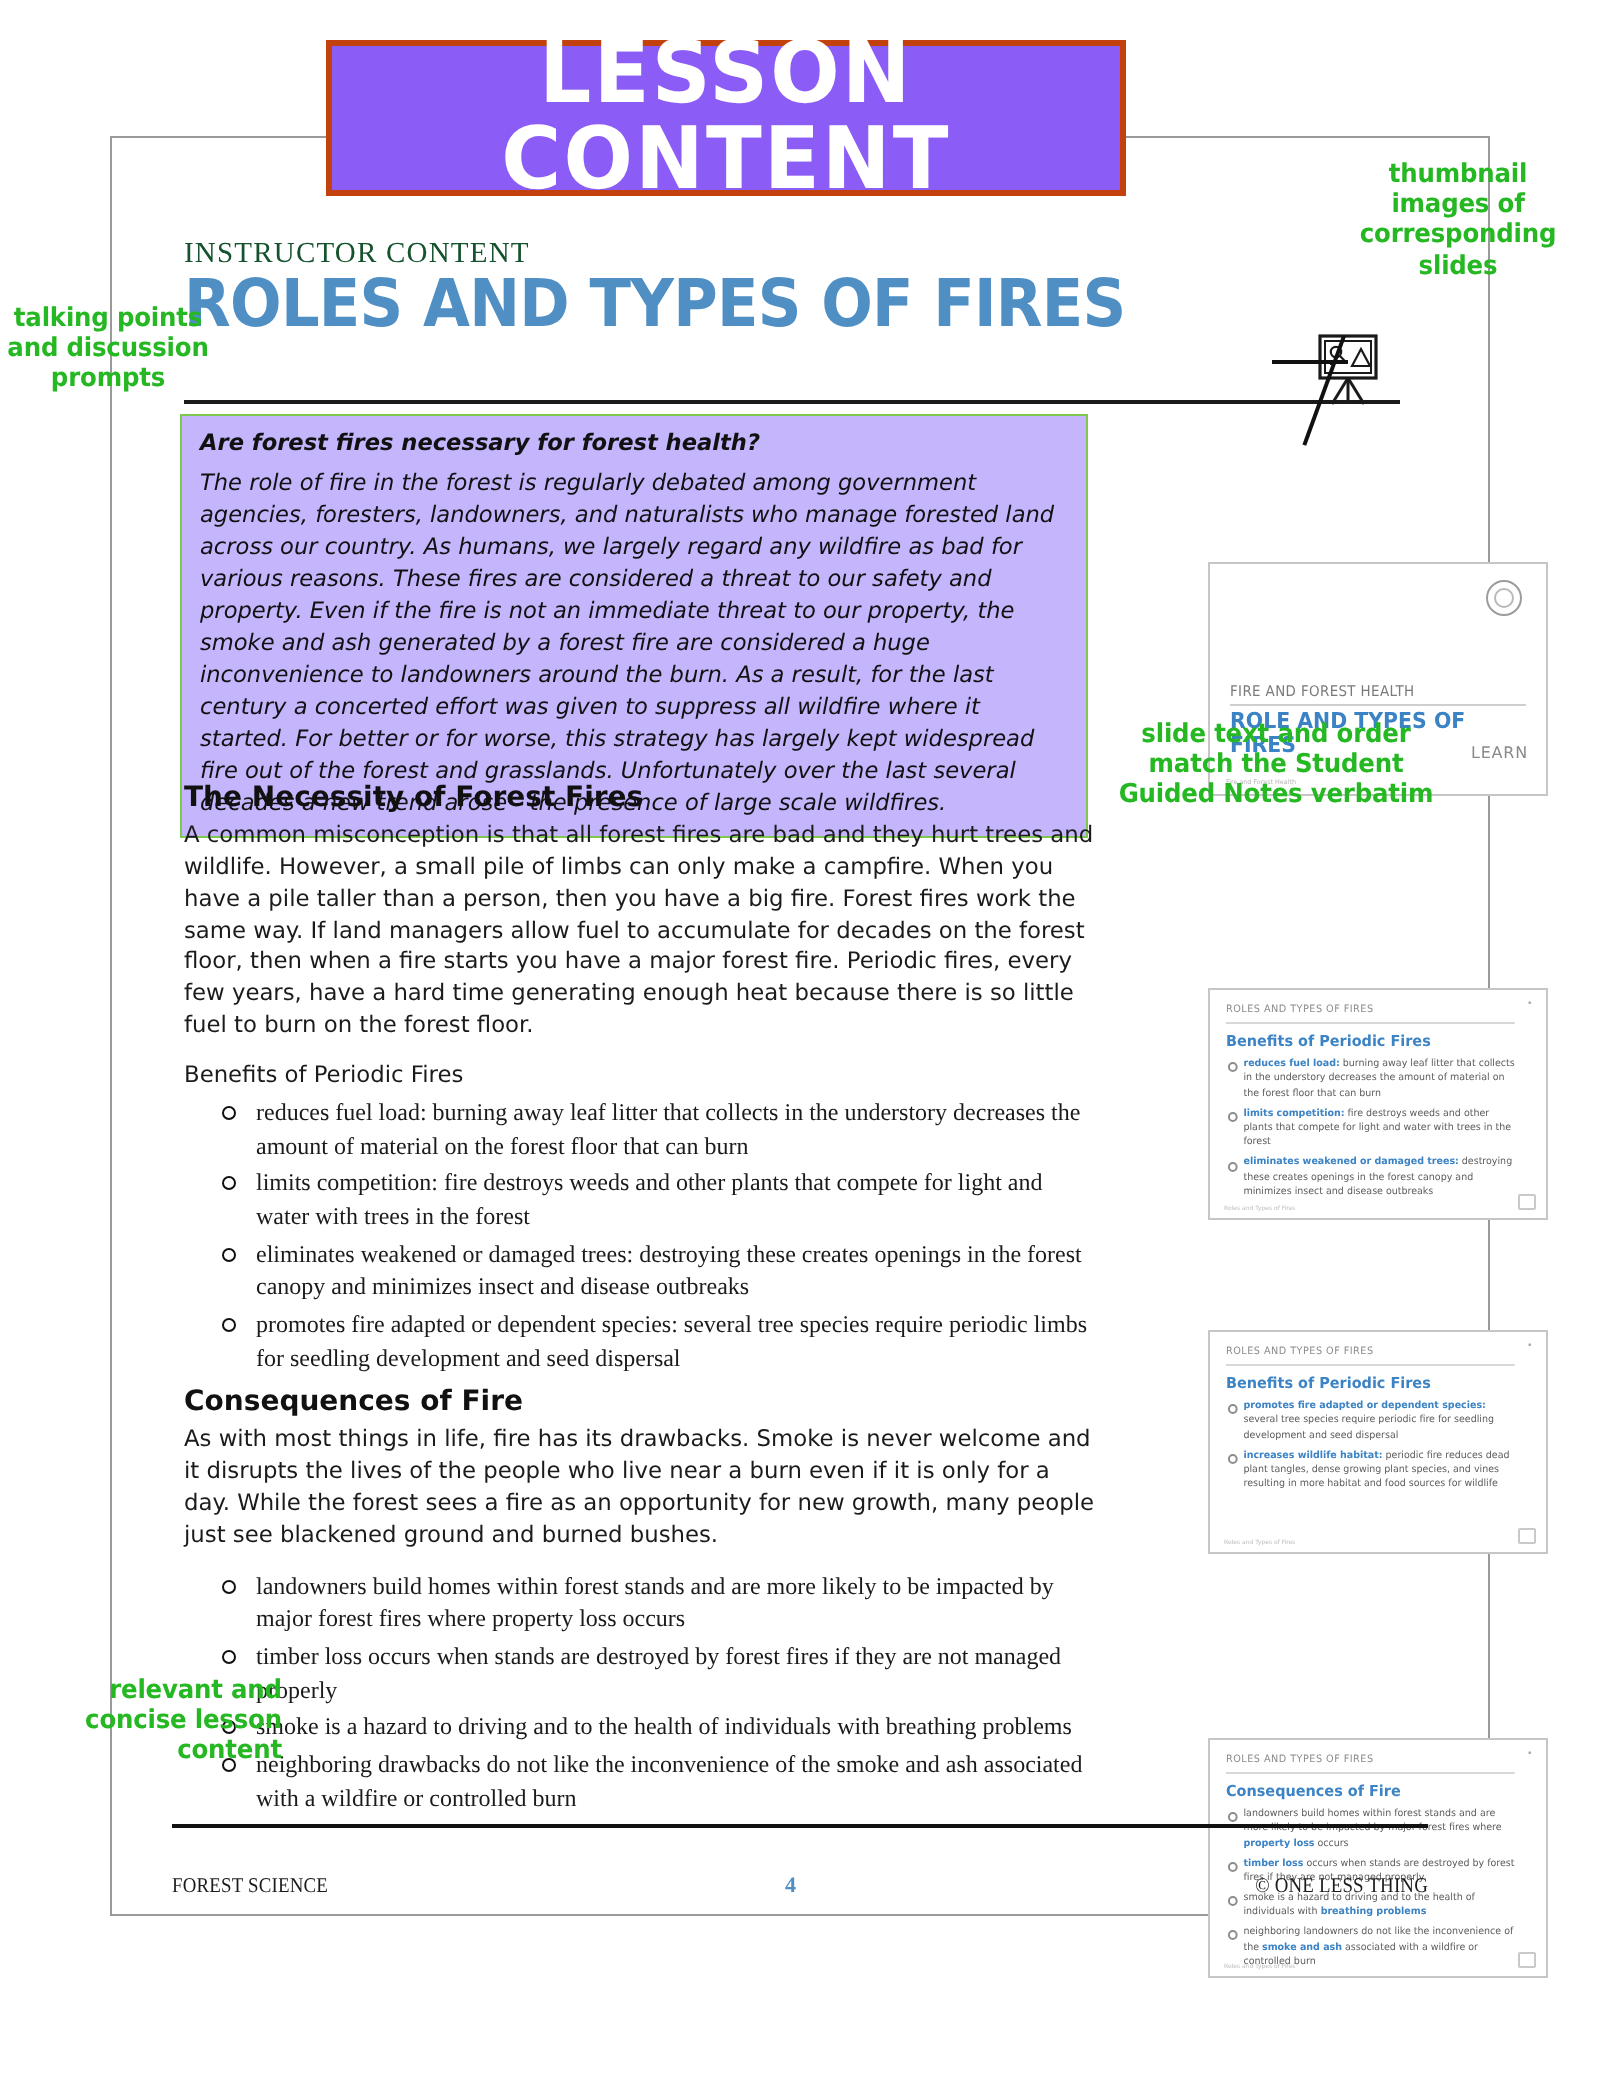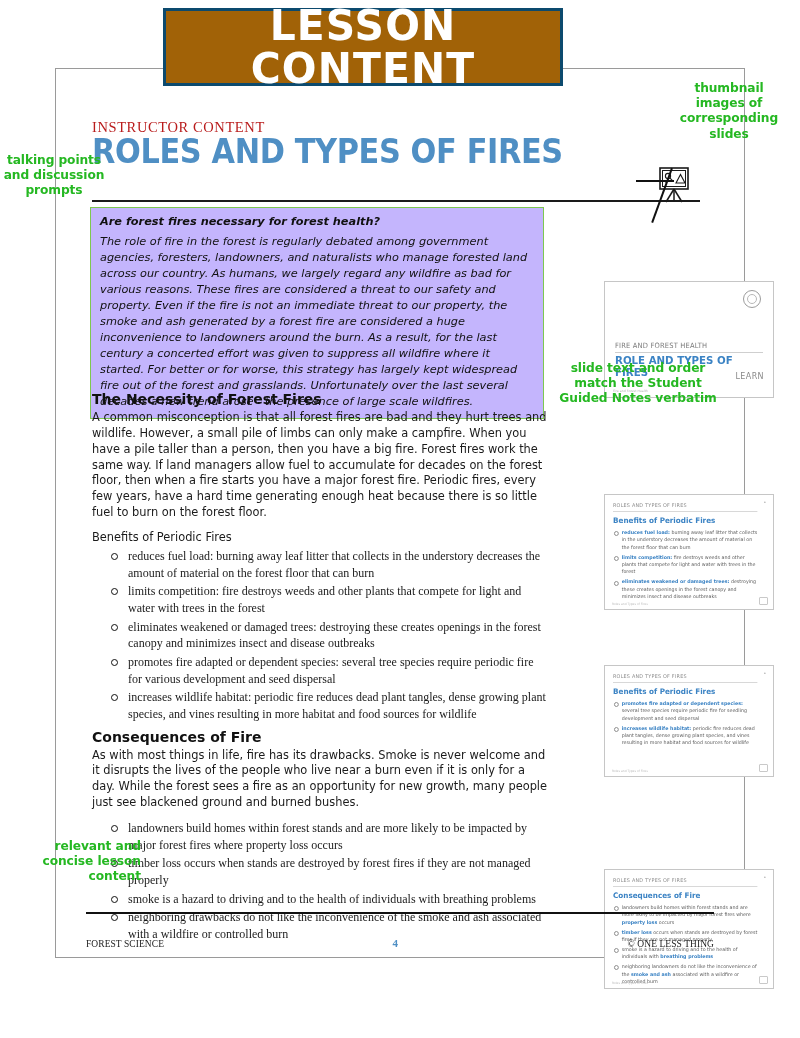--- a/index.html
+++ b/index.html
@@ -16,24 +16,24 @@
     position: absolute;
     left: 55px; top: 68px;
     width: 690px; height: 890px;
     border: 1px solid #9a9a9a;
     background: #fff;
   }
 
   
   #lesson-banner {
     position: absolute;
-    left: 163px; top: 8px;
+    left: 163px; top: 20px;
     width: 400px; height: 78px;
-    background: #a16207;
-    border: 3px solid #0c4a6e;
+    background: #8b5cf6;
+    border: 3px solid #c2410c;
     display: flex; align-items: center; justify-content: center;
     z-index: 40;
   }
   #lesson-banner .txt {
     color: #ffffff;
     font-family: "Liberation Sans Narrow", "DejaVu Sans", sans-serif;
     font-weight: bold;
     font-size: 43px;
     letter-spacing: 1.2px;
     transform: scaleX(0.95);
@@ -44,21 +44,21 @@
   
   #doc-header {
     position: absolute;
     left: 36px; top: 50px;
     width: 620px;
   }
   #eyebrow {
     font-family: "Liberation Serif", serif;
     font-size: 14.5px;
     letter-spacing: 0.6px;
-    color: #b91c1c;
+    color: #14532d;
   }
   #doc-title {
     font-family: "DejaVu Sans", sans-serif;
     font-weight: bold;
     font-size: 33px;
     color: #4f8fc4;
     letter-spacing: -0.4px;
     transform: scaleX(0.92);
     transform-origin: left center;
     line-height: 1.06;
@@ -326,22 +326,21 @@
 
   <div id="body-col">
     <div class="sec-head">The Necessity of Forest Fires</div>
     <div class="para">A common misconception is that all forest fires are bad and they hurt trees and wildlife. However, a small pile of limbs can only make a campfire. When you have a pile taller than a person, then you have a big fire. Forest fires work the same way. If land managers allow fuel to accumulate for decades on the forest floor, then when a fire starts you have a major forest fire. Periodic fires, every few years, have a hard time generating enough heat because there is so little fuel to burn on the forest floor.</div>
 
     <div class="sub-head">Benefits of Periodic Fires</div>
     <ul class="bullets" id="benefits-list">
         <li>reduces fuel load: burning away leaf litter that collects in the understory decreases the amount of material on the forest floor that can burn</li>
         <li>limits competition: fire destroys weeds and other plants that compete for light and water with trees in the forest</li>
         <li>eliminates weakened or damaged trees: destroying these creates openings in the forest canopy and minimizes insect and disease outbreaks</li>
-        <li>promotes fire adapted or dependent species: several tree species require periodic fire for various development and seed dispersal</li>
-        <li>increases wildlife habitat: periodic fire reduces dead plant tangles, dense growing plant species, and vines resulting in more habitat and food sources for wildlife</li>
+        <li>promotes fire adapted or dependent species: several tree species require periodic limbs for seedling development and seed dispersal</li>
       </ul>
 
     <div class="sec-head">Consequences of Fire</div>
     <div class="para">As with most things in life, fire has its drawbacks. Smoke is never welcome and it disrupts the lives of the people who live near a burn even if it is only for a day. While the forest sees a fire as an opportunity for new growth, many people just see blackened ground and burned bushes.</div>
     <ul class="bullets" id="consequences-list">
         <li>landowners build homes within forest stands and are more likely to be impacted by major forest fires where property loss occurs</li>
         <li>timber loss occurs when stands are destroyed by forest fires if they are not managed properly</li>
         <li>smoke is a hazard to driving and to the health of individuals with breathing problems</li>
         <li>neighboring drawbacks do not like the inconvenience of the smoke and ash associated with a wildfire or controlled burn</li>
       </ul>

